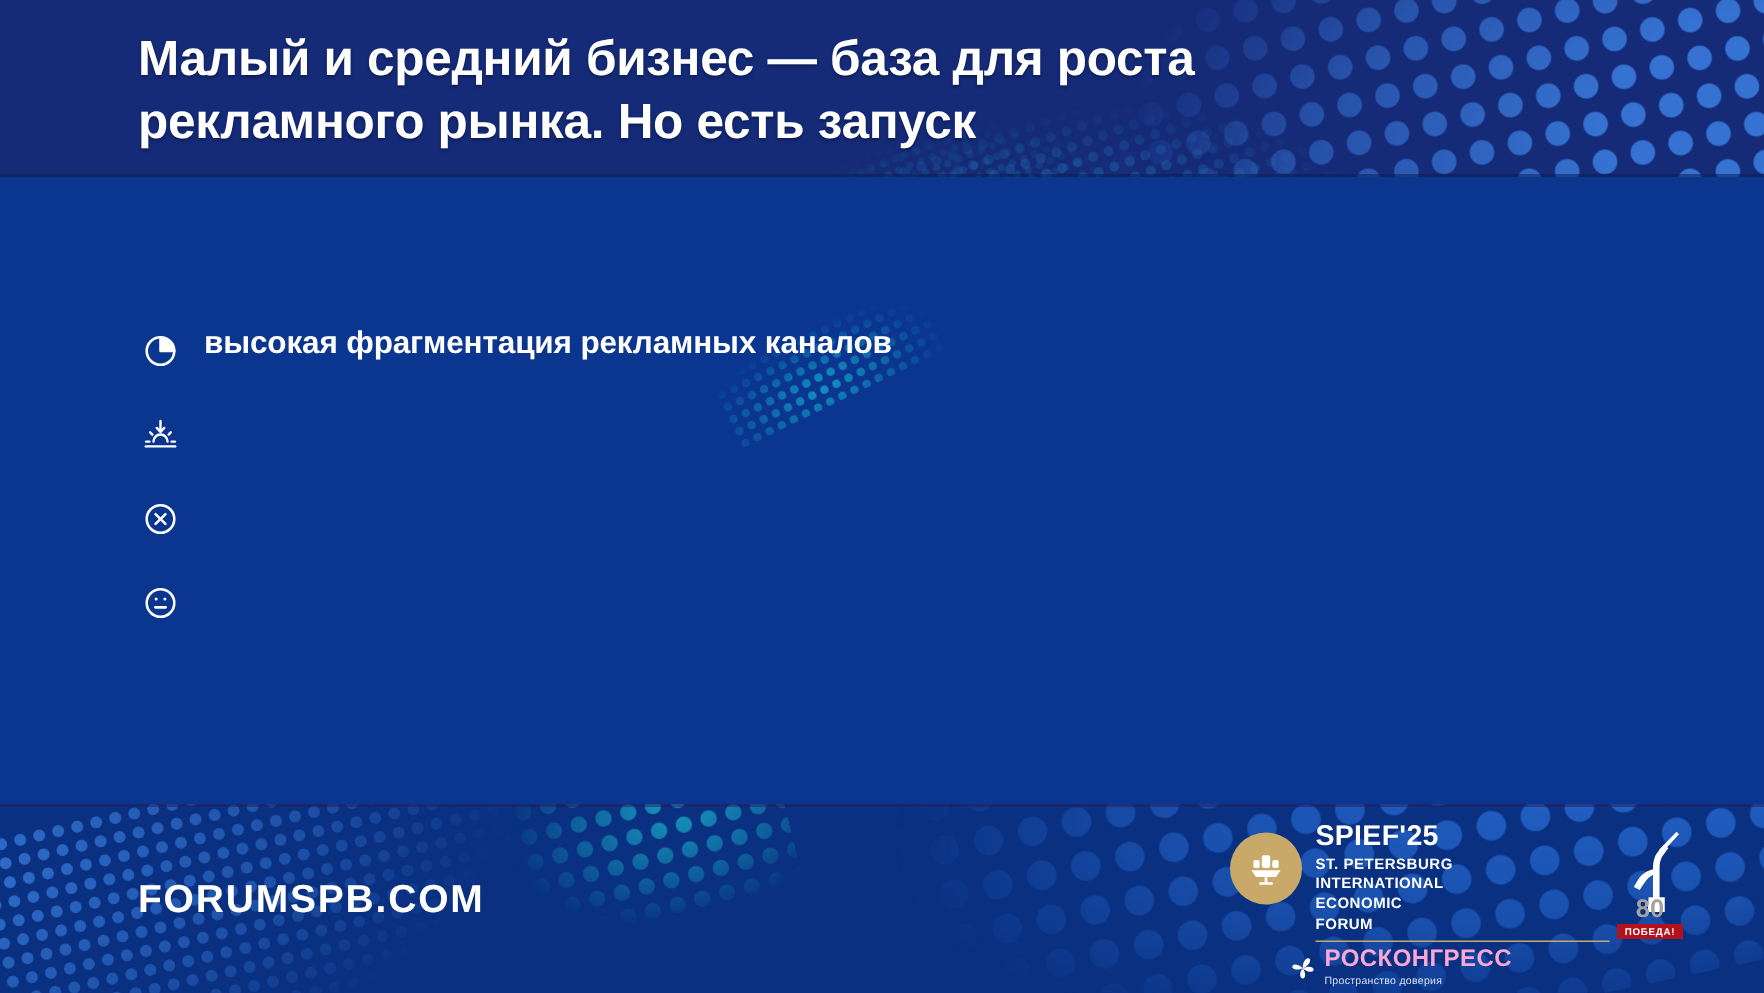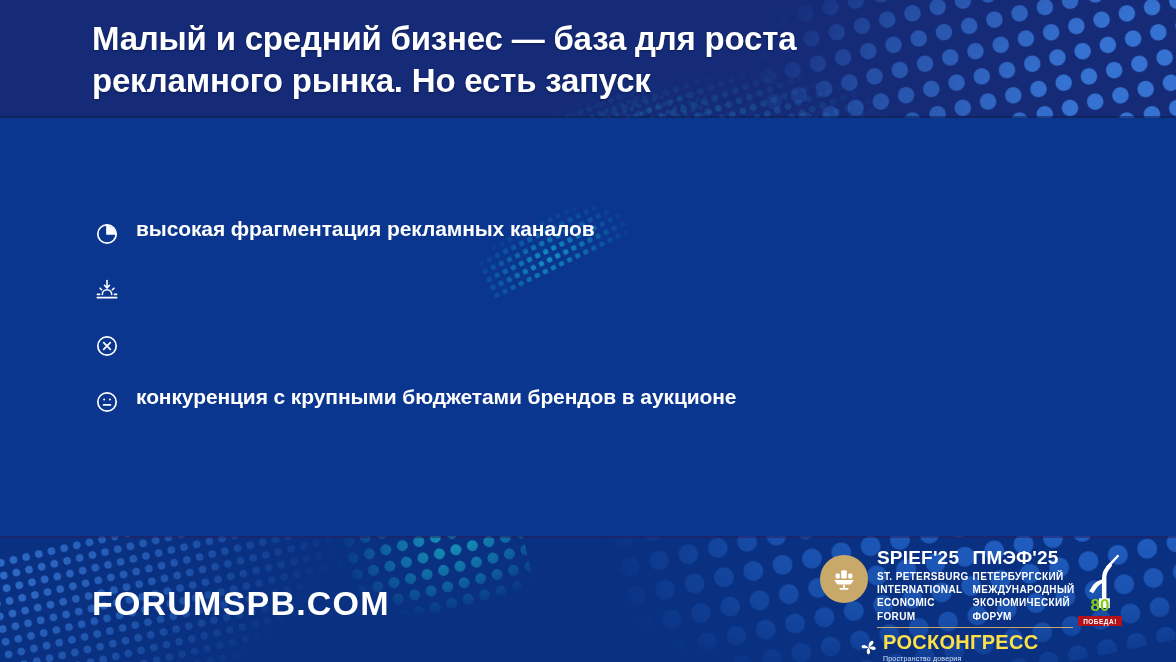--- a/index.html
+++ b/index.html
@@ -123,64 +123,64 @@
   }
   .bullet-icon svg{display:block;}
   .bullet-text{
     color:#ffffff;font-size:21px;line-height:1.3;font-weight:700;
     letter-spacing:-0.1px;
   }
 
   
   .forumspb{
     position:absolute;left:92px;top:584px;z-index:8;
-    color:#ffffff;font-size:34px;font-weight:700;letter-spacing:1.2px;
+    color:#ffffff;font-size:26px;font-weight:700;letter-spacing:1.2px;
   }
 
   .logo-block{
     position:absolute;left:820px;top:548px;z-index:8;
     display:flex;flex-direction:column;align-items:flex-start;
   }
   .logo-row{display:flex;align-items:flex-start;}
   .logo-seal{
     width:48px;height:48px;border-radius:50%;
     background:#c9a96a;
     display:flex;align-items:center;justify-content:center;
     margin-right:9px;margin-top:7px;flex:0 0 auto;
   }
   .logo-text-pair{display:flex;align-items:flex-start;}
-  .logo-en{margin-right:4px;}
+  .logo-en{margin-right:14px;}
   .logo-lockup-name{
     color:#ffffff;font-weight:700;font-size:19px;line-height:1;
     letter-spacing:.2px;white-space:nowrap;
   }
   .logo-lockup-sub{
     color:#ffffff;font-weight:700;font-size:10px;line-height:1.32;
     letter-spacing:.35px;margin-top:3px;white-space:nowrap;
   }
   .logo-rule{
     width:196px;height:1.5px;background:#c9a96a;margin:4px 0 4px 57px;
   }
   .rk-row{display:flex;align-items:center;margin-left:40px;}
   .rk-mark{width:17px;height:17px;margin-right:6px;flex:0 0 auto;}
   .rk-text{display:flex;flex-direction:column;}
   .rk-name{
-    color:#fde047;font-weight:700;font-size:20px;line-height:1;letter-spacing:.3px;
+    color:#f9a8d4;font-weight:700;font-size:16px;line-height:1;letter-spacing:.3px;
   }
   .rk-tag{
     color:#d8e2f5;font-size:7px;line-height:1;margin-top:3px;letter-spacing:.2px;
   }
 
   .victory{
     position:absolute;left:1072px;top:550px;z-index:8;
     width:56px;height:76px;
     display:flex;flex-direction:column;align-items:center;
   }
   .victory-num{
-    color:#84cc16;font-weight:700;font-size:17px;line-height:1;
+    color:#a3a3a3;font-weight:700;font-size:17px;line-height:1;
     margin-top:-14px;position:relative;z-index:2;
   }
   .victory-word{
     color:#ffffff;font-weight:700;font-size:6.5px;letter-spacing:.5px;
     background:#b3111b;padding:1.5px 5px;margin-top:2px;position:relative;z-index:2;
   }
 </style>
 </head>
 <body>
 
@@ -238,21 +238,20 @@
 
     <div class="bullet">
       <span class="bullet-icon">
         <svg width="26" height="26" viewBox="0 0 26 26" fill="none" stroke="#ffffff" stroke-width="1.7" stroke-linecap="round" stroke-linejoin="round">
           <circle cx="13" cy="13" r="9.2"></circle>
           <line x1="9.6" y1="15.9" x2="16.4" y2="15.9"></line>
           <circle cx="10.1" cy="10.4" r="1" fill="#ffffff" stroke="none"></circle>
           <circle cx="15.9" cy="10.4" r="1" fill="#ffffff" stroke="none"></circle>
         </svg>
       </span>
-      <span class="bullet-text">конкуренция с крупными бюджетами брендов в аукционе</span>
     </div>
 
   </div>
 
   <div class="band-footer">
     <div class="dots dots-foot-left"></div>
     <div class="dots dots-foot-teal"></div>
     <div class="dots dots-foot-right"></div>
   </div>
 
@@ -268,24 +267,20 @@
           <path d="M5.2 16.1 H24.8 L21.6 20.6 H8.4 Z"></path>
           <rect x="14.1" y="20.8" width="1.8" height="3.4"></rect>
           <rect x="10.4" y="24.1" width="9.2" height="1.7" rx="0.8"></rect>
         </svg>
       </div>
       <div class="logo-text-pair">
         <div class="logo-en">
           <div class="logo-lockup-name">SPIEF'25</div>
           <div class="logo-lockup-sub">ST. PETERSBURG<br>INTERNATIONAL<br>ECONOMIC<br>FORUM</div>
         </div>
-        <div class="logo-ru">
-          <div class="logo-lockup-name">ПМЭФ'25</div>
-          <div class="logo-lockup-sub">ПЕТЕРБУРГСКИЙ<br>МЕЖДУНАРОДНЫЙ<br>ЭКОНОМИЧЕСКИЙ<br>ФОРУМ</div>
-        </div>
       </div>
     </div>
 
     <div class="logo-rule"></div>
 
     <div class="rk-row">
       <span class="rk-mark">
         <svg width="17" height="17" viewBox="0 0 20 20" fill="#ffffff">
           <path d="M10 10 C10 5.8 11.6 2.6 14 2.2 C15.6 2 16.4 3.6 15.4 5.4 C14.4 7.4 12.2 9.2 10 10Z"></path>
           <path d="M10 10 C13.8 8.2 17.4 8.4 18.4 10.4 C19 11.8 17.6 13 15.6 12.8 C13.4 12.6 11.4 11.4 10 10Z"></path>

